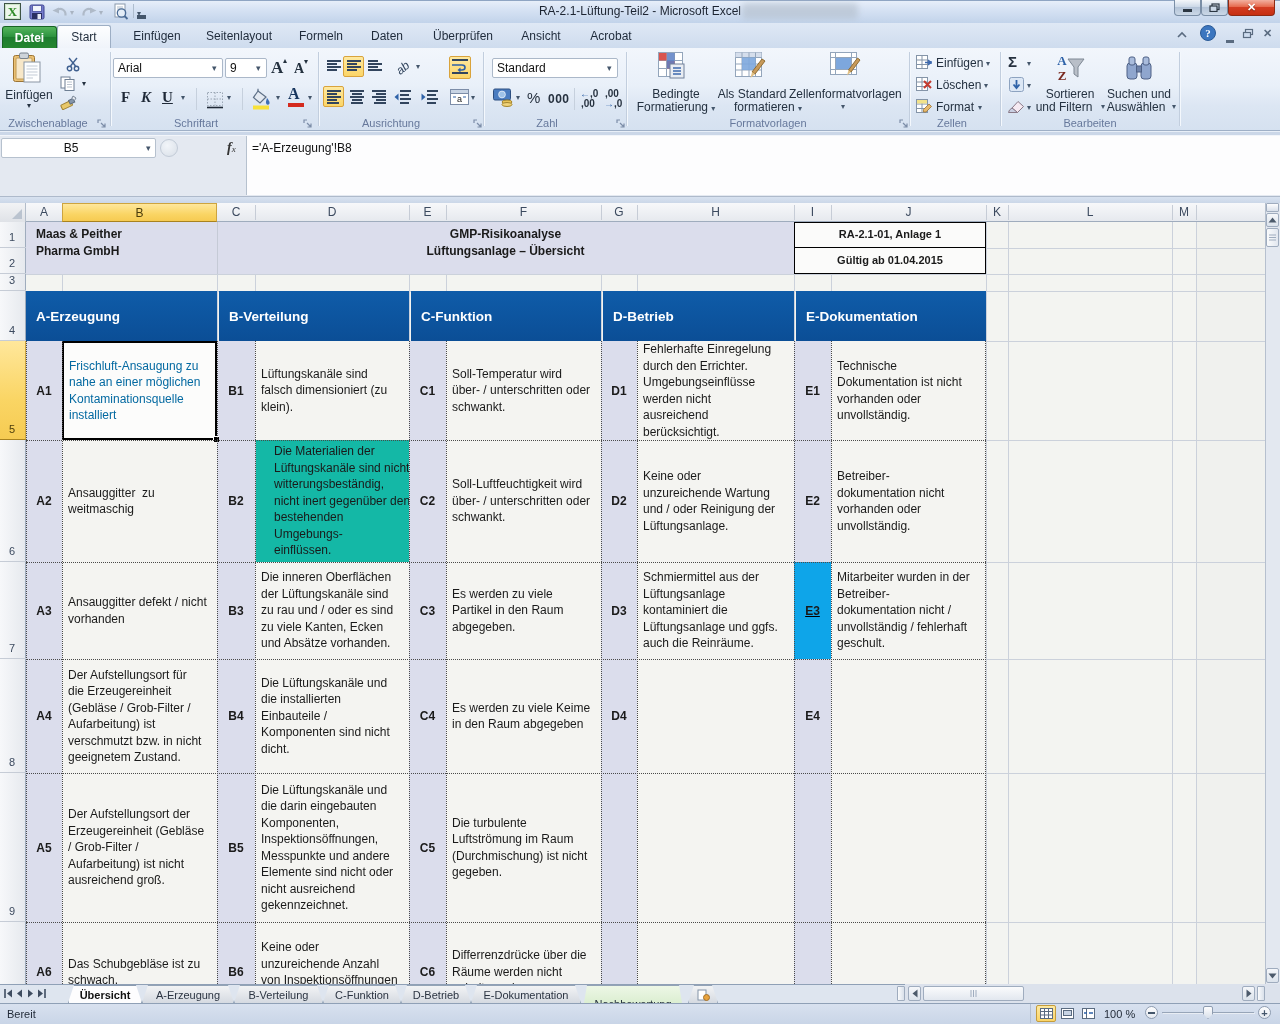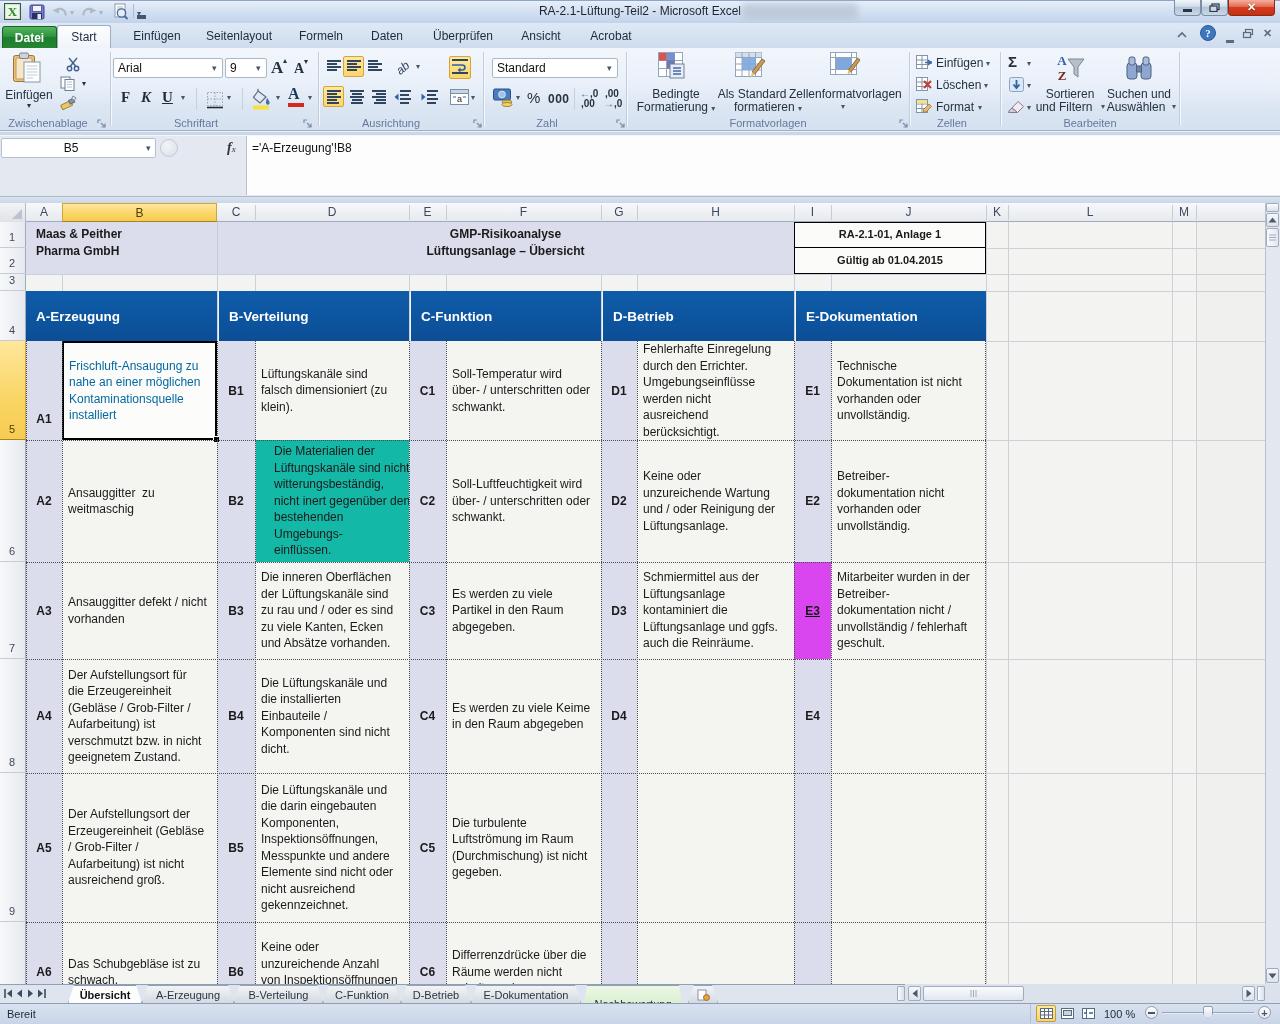--- a/index.html
+++ b/index.html
@@ -472,21 +472,21 @@
 <div class="ab" style="left:794px;top:222px;width:192px;height:26px;background:#FBFBFA;border:1px solid #000;"></div>
 <div class="ab" style="left:794px;top:247px;width:192px;height:27px;background:#FBFBFA;border:1px solid #000;"></div>
 <div class="ab" style="left:794px;top:228px;width:192px;text-align:center;font-size:11px;font-weight:bold;color:#1A1A1A;">RA-2.1-01, Anlage 1</div>
 <div class="ab" style="left:794px;top:254px;width:192px;text-align:center;font-size:11px;font-weight:bold;color:#1A1A1A;">Gültig ab 01.04.2015</div>
 <div class="ab" style="left:26px;top:291px;width:191px;height:50px;background:linear-gradient(#0F5CA9,#0B4E96);color:#fff;font-weight:bold;font-size:13.5px;display:flex;align-items:center;padding-left:10px;">A-Erzeugung</div>
 <div class="ab" style="left:219px;top:291px;width:190px;height:50px;background:linear-gradient(#0F5CA9,#0B4E96);color:#fff;font-weight:bold;font-size:13.5px;display:flex;align-items:center;padding-left:10px;">B-Verteilung</div>
 <div class="ab" style="left:411px;top:291px;width:190px;height:50px;background:linear-gradient(#0F5CA9,#0B4E96);color:#fff;font-weight:bold;font-size:13.5px;display:flex;align-items:center;padding-left:10px;">C-Funktion</div>
 <div class="ab" style="left:603px;top:291px;width:191px;height:50px;background:linear-gradient(#0F5CA9,#0B4E96);color:#fff;font-weight:bold;font-size:13.5px;display:flex;align-items:center;padding-left:10px;">D-Betrieb</div>
 <div class="ab" style="left:796px;top:291px;width:190px;height:50px;background:linear-gradient(#0F5CA9,#0B4E96);color:#fff;font-weight:bold;font-size:13.5px;display:flex;align-items:center;padding-left:10px;">E-Dokumentation</div>
 <div class="ab" style="left:26px;top:341px;width:36px;height:99px;background:#DBDDEC;overflow:hidden;">
-    <div style="width:36px;height:99px;display:flex;align-items:center;justify-content:center;font-size:12px;font-weight:bold;color:#1A1A1A;margin-top:28px;">A1</div>
+    <div style="width:36px;height:99px;display:flex;align-items:center;justify-content:center;font-size:12px;font-weight:bold;color:#1A1A1A;">A1</div>
   </div>
 <div class="ab" style="left:217px;top:341px;width:38px;height:99px;background:#DBDDEC;overflow:hidden;">
     <div style="width:38px;height:99px;display:flex;align-items:center;justify-content:center;font-size:12px;font-weight:bold;color:#1A1A1A;">B1</div>
   </div>
 <div class="ab" style="left:255px;top:341px;width:154px;height:99px;background:#F4F4F1;overflow:hidden;">
     <div style="width:154px;height:99px;display:flex;align-items:center;">
       <div style="padding-left:6px;font-size:12px;line-height:16.5px;color:#1A1A1A;">Lüftungskanäle sind<br>falsch dimensioniert (zu<br>klein).</div>
     </div>
   </div>
 <div class="ab" style="left:409px;top:341px;width:37px;height:99px;background:#DBDDEC;overflow:hidden;">
@@ -578,21 +578,21 @@
     </div>
   </div>
 <div class="ab" style="left:601px;top:562px;width:36px;height:97px;background:#DBDDEC;overflow:hidden;">
     <div style="width:36px;height:97px;display:flex;align-items:center;justify-content:center;font-size:12px;font-weight:bold;color:#1A1A1A;">D3</div>
   </div>
 <div class="ab" style="left:637px;top:562px;width:157px;height:97px;background:#F4F4F1;overflow:hidden;">
     <div style="width:157px;height:97px;display:flex;align-items:center;">
       <div style="padding-left:6px;font-size:12px;line-height:16.5px;color:#1A1A1A;">Schmiermittel aus der<br>Lüftungsanlage<br>kontaminiert die<br>Lüftungsanlage und ggfs.<br>auch die Reinräume.</div>
     </div>
   </div>
-<div class="ab" style="left:794px;top:562px;width:37px;height:97px;background:#d946ef;overflow:hidden;text-decoration:underline;">
+<div class="ab" style="left:794px;top:562px;width:37px;height:97px;background:#0ea5e9;overflow:hidden;text-decoration:underline;">
     <div style="width:37px;height:97px;display:flex;align-items:center;justify-content:center;font-size:12px;font-weight:bold;color:#1A1A1A;">E3</div>
   </div>
 <div class="ab" style="left:831px;top:562px;width:155px;height:97px;background:#F4F4F1;overflow:hidden;">
     <div style="width:155px;height:97px;display:flex;align-items:center;">
       <div style="padding-left:6px;font-size:12px;line-height:16.5px;color:#1A1A1A;">Mitarbeiter wurden in der<br>Betreiber-<br>dokumentation nicht /<br>unvollständig / fehlerhaft<br>geschult.</div>
     </div>
   </div>
 <div class="ab" style="left:26px;top:659px;width:36px;height:114px;background:#DBDDEC;overflow:hidden;">
     <div style="width:36px;height:114px;display:flex;align-items:center;justify-content:center;font-size:12px;font-weight:bold;color:#1A1A1A;">A4</div>
   </div>

